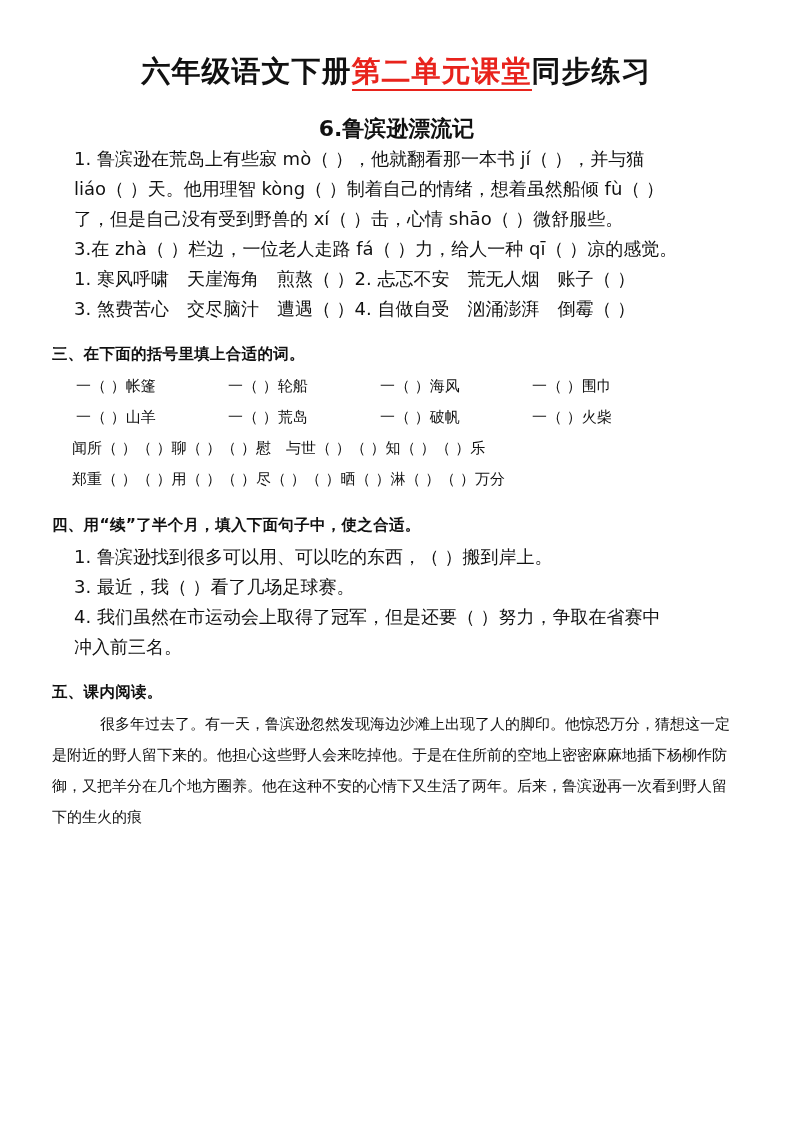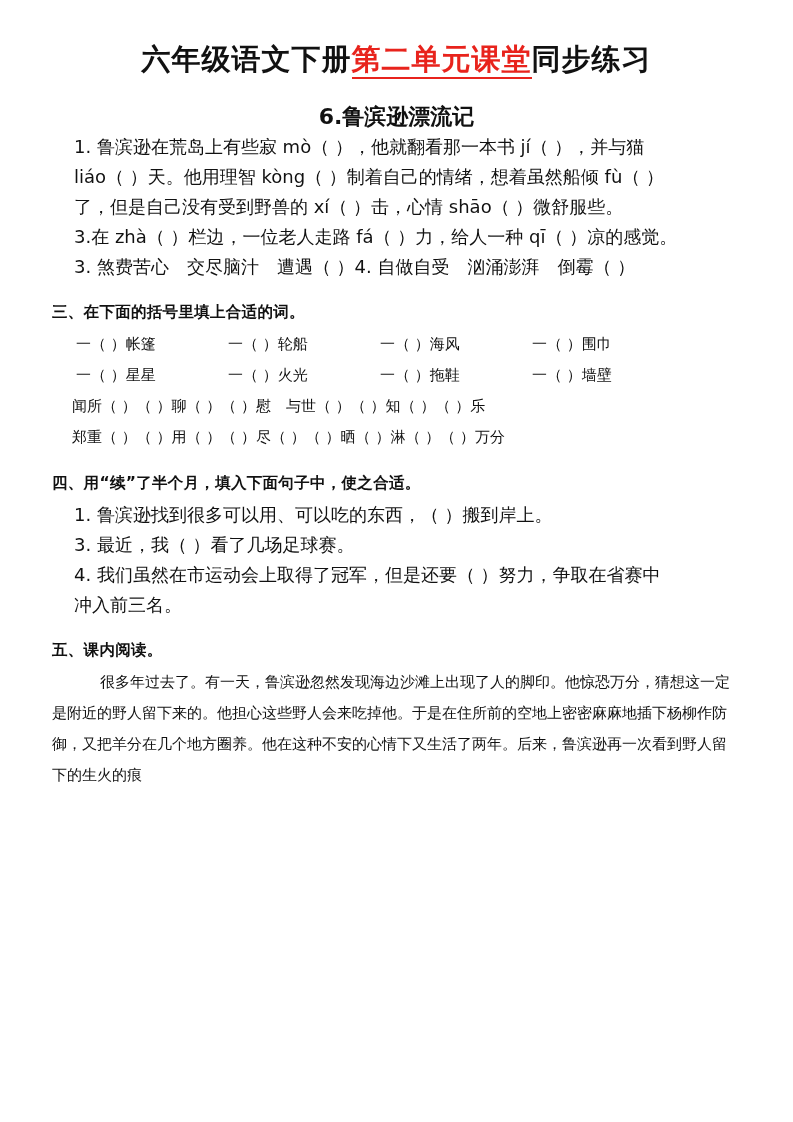--- a/index.html
+++ b/index.html
@@ -12,21 +12,21 @@
     height: 1122px;
     font-family: "DejaVu Sans", "Liberation Sans", sans-serif;
     color: #111111;
     position: relative;
     overflow: hidden;
   }
   .page {
     width: 793px;
     height: 992px;
     box-sizing: border-box;
-    padding: 32px 52px 10px 52px;
+    padding: 44px 52px 10px 52px;
     position: relative;
   }
   
   .doc-title {
     text-align: center;
     font-size: 29px;
     font-weight: bold;
     letter-spacing: 1px;
     margin: 8px 0 2px 0;
     white-space: nowrap;
@@ -92,29 +92,30 @@
     <span>六年级语文下册</span><span class="hl">第二单元课堂</span><span>同步练习</span>
   </div>
 
   <div class="sub-title">6.鲁滨逊漂流记</div>
 
   <div class="q">1. 鲁滨逊在荒岛上有些寂 mò（        ），他就翻看那一本书 jí（        ），并与猫</div>
   <div class="q cont">liáo（        ）天。他用理智 kòng（        ）制着自己的情绪，想着虽然船倾 fù（        ）</div>
   <div class="q cont">了，但是自己没有受到野兽的 xí（        ）击，心情 shāo（        ）微舒服些。</div>
   <div class="q">3.在 zhà（        ）栏边，一位老人走路 fá（        ）力，给人一种 qī（        ）凉的感觉。</div>
 
+  <div class="q">1. 寒风呼啸　天崖海角　煎熬（        ）2.  忐忑不安　荒无人烟　账子（        ）</div>
   <div class="q">3. 煞费苦心　交尽脑汁　遭遇（        ）4.  自做自受　汹涌澎湃　倒霉（        ）</div>
 
   <div class="section-head">三、在下面的括号里填上合适的词。</div>
 
   <div class="grid3">
     <span class="cell">一（    ）帐篷</span><span class="cell">一（    ）轮船</span><span class="cell">一（    ）海风</span><span class="cell">一（    ）围巾</span>
   </div>
   <div class="grid3">
-    <span class="cell">一（    ）星星</span><span class="cell">一（    ）火光</span><span class="cell">一（    ）拖鞋</span><span class="cell">一（    ）墙壁</span>
+    <span class="cell">一（    ）山羊</span><span class="cell">一（    ）荒岛</span><span class="cell">一（    ）破帆</span><span class="cell">一（    ）火柴</span>
   </div>
 
   <div class="idiom-row">闻所（    ）（    ）聊（    ）（    ）慰　与世（    ）（    ）知（    ）（    ）乐</div>
   <div class="idiom-row">郑重（    ）（    ）用（    ）（    ）尽（    ）（    ）晒（    ）淋（    ）（    ）万分</div>
 
   <div class="section-head">四、用“续”了半个月，填入下面句子中，使之合适。</div>
   <div class="q">1. 鲁滨逊找到很多可以用、可以吃的东西，（        ）搬到岸上。</div>
   <div class="q">3. 最近，我（        ）看了几场足球赛。</div>
   <div class="q">4. 我们虽然在市运动会上取得了冠军，但是还要（        ）努力，争取在省赛中</div>
   <div class="q cont">冲入前三名。</div>

